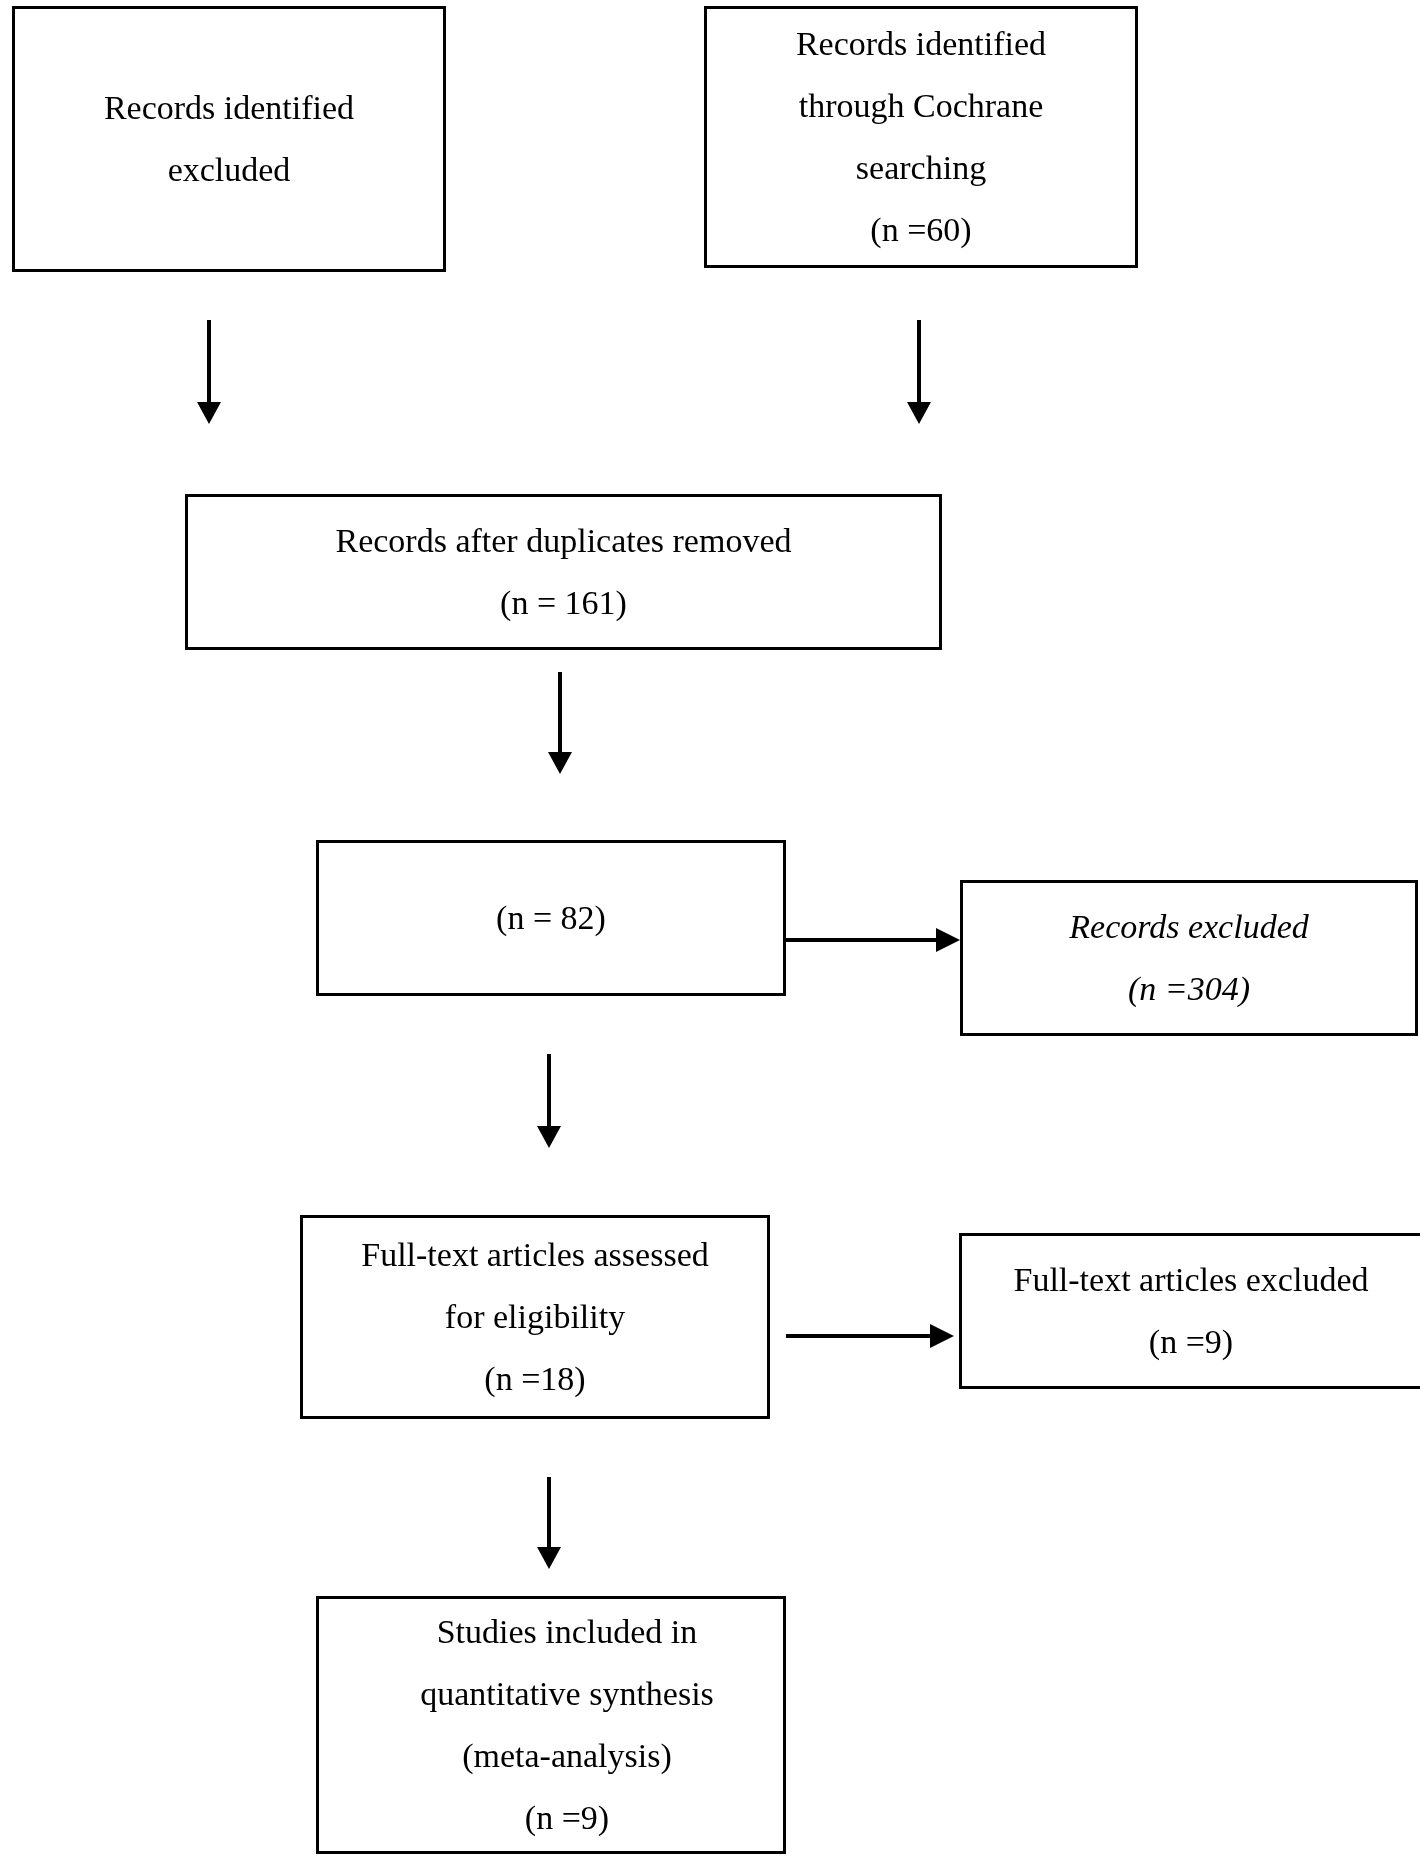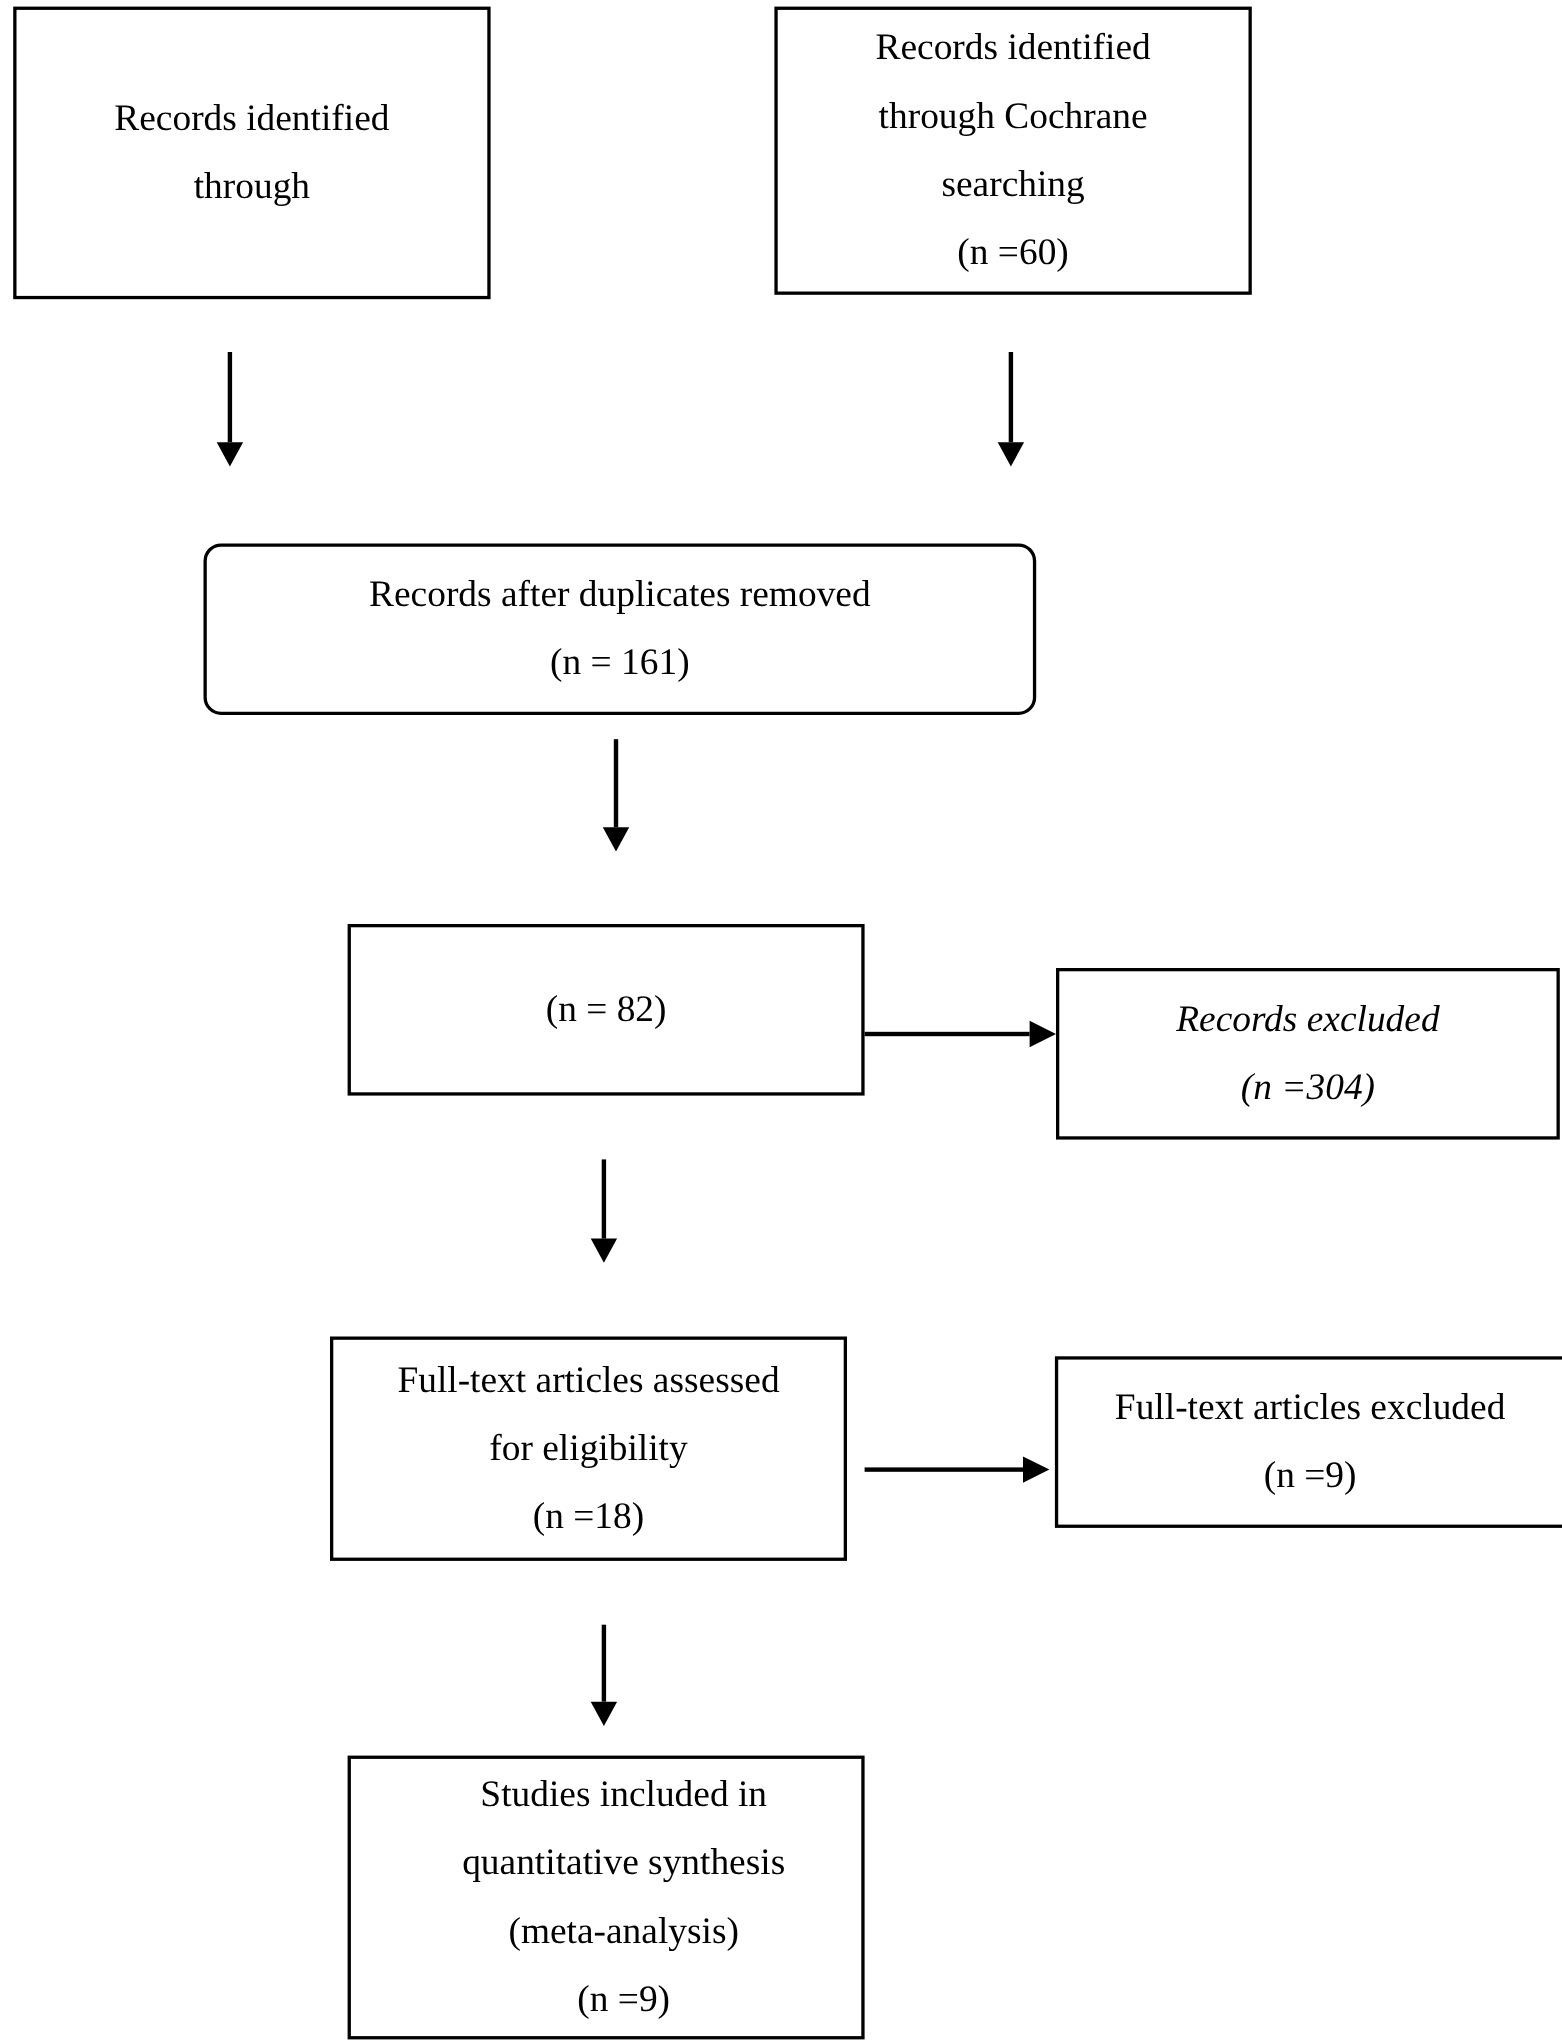--- a/index.html
+++ b/index.html
@@ -73,34 +73,34 @@
     border-left: 24px solid #000000;
   }
 </style>
 </head>
 <body>
 
 <div id="canvas">
 
   <div class="box" style="left:12px; top:6px; width:434px; height:266px;">
     <span class="line">Records identified</span>
-    <span class="line">through</span>
+    <span class="line">excluded</span>
   </div>
 
   <div class="box" style="left:704px; top:6px; width:434px; height:262px;">
     <span class="line">Records identified</span>
     <span class="line">through Cochrane</span>
     <span class="line">searching</span>
     <span class="line">(n =60)</span>
   </div>
 
   <div class="arrow-v" style="left:207px; top:320px; height:82px;"></div>
   <div class="arrow-v" style="left:917px; top:320px; height:82px;"></div>
 
-  <div class="box" style="left:185px; top:494px; width:757px; height:156px;border-radius:16px;">
+  <div class="box" style="left:185px; top:494px; width:757px; height:156px;">
     <span class="line">Records after duplicates removed</span>
     <span class="line">(n = 161)</span>
   </div>
 
   <div class="arrow-v" style="left:558px; top:672px; height:80px;"></div>
 
   <div class="box" style="left:316px; top:840px; width:470px; height:156px;">
     <span class="line">(n = 82)</span>
   </div>
 

